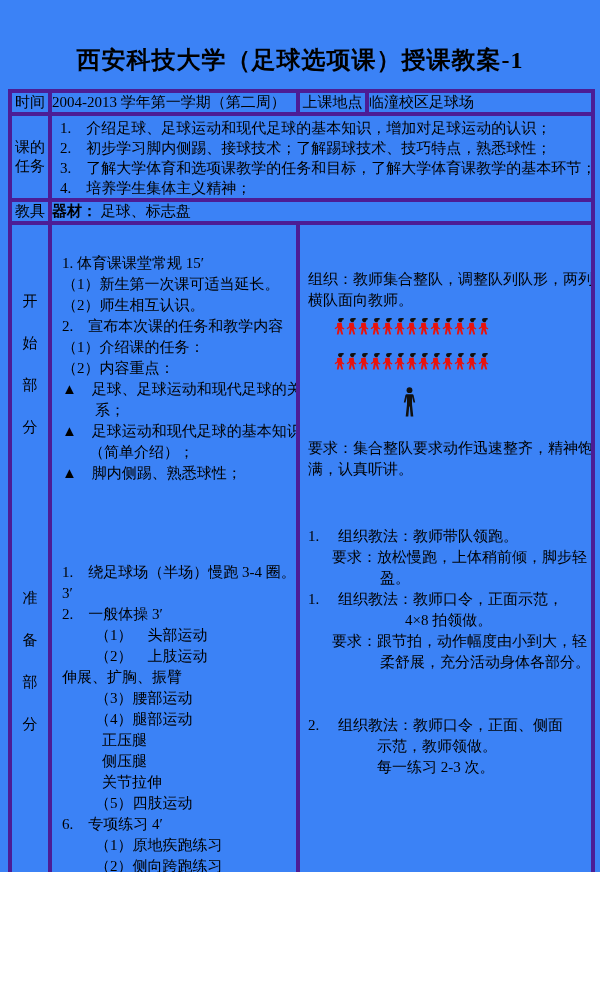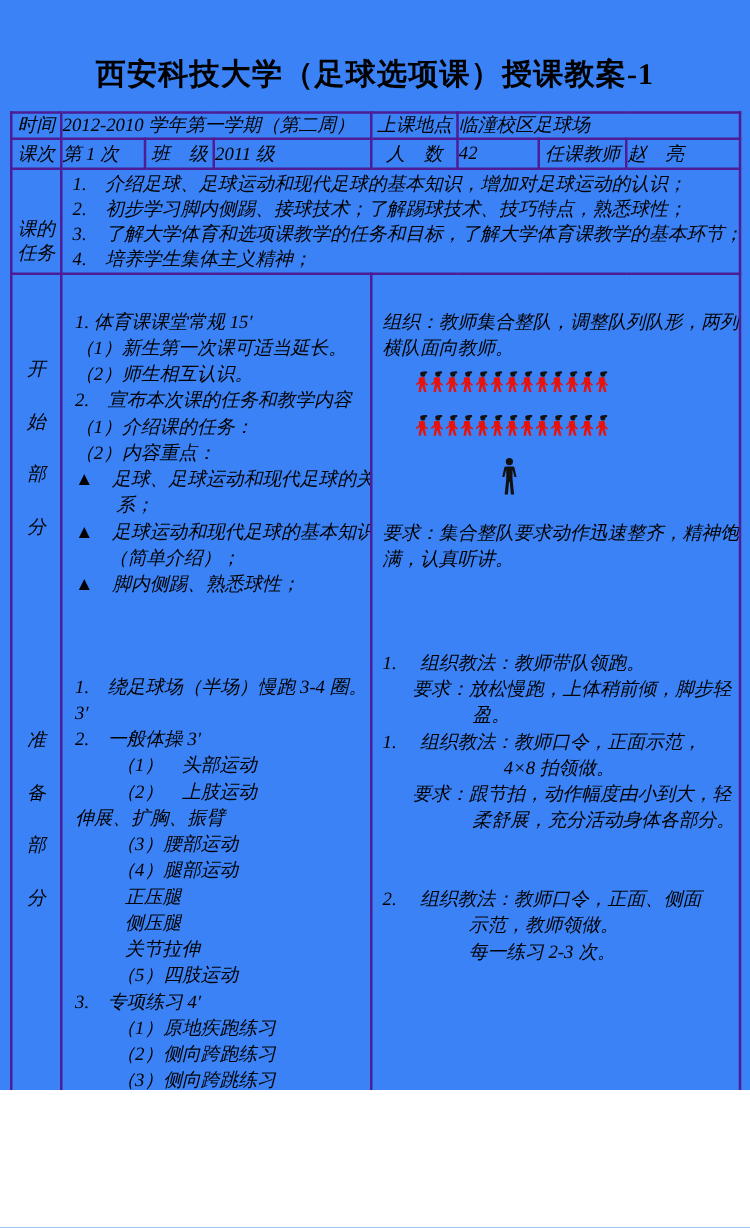--- a/index.html
+++ b/index.html
@@ -11,33 +11,32 @@
   .doc-title {
     padding-top:46px; text-align:center;
     font-size:24px; line-height:28px; font-weight:700; letter-spacing:1px;
     white-space:nowrap;
   }
   table.plan {
     border-collapse:collapse; table-layout:fixed;
     width:583px; margin:15px 0 0 8px;
   }
   table.plan td {
-    border:2px solid #4c1d95; padding:0; font-size:15px; overflow:hidden;
+    border:4px solid #4c1d95; padding:0; font-size:15px; overflow:hidden;
     vertical-align:middle;
-    font-style:italic;
   }
   .lbl { text-align:center; }
   .val { padding-left:8px; white-space:nowrap; }
   .hdr { text-align:center; font-size:16px; white-space:nowrap; }
   .tline { height:21px; line-height:21px; white-space:nowrap; }
   .obj-cell { vertical-align:top; }
   .obj-cell .tline { height:20px; line-height:20px; }
   .obj-lines { padding:2px 0 0 8px; }
   .two-lbl {
-    display:flex; flex-direction:column; justify-content:flex-end;
+    display:flex; flex-direction:column; justify-content:center;
     align-items:center; height:69px; padding:6px 0;
   }
   .body-cell { position:relative; vertical-align:top; height:658px; }
   .abs { position:absolute; left:0; right:0; }
   .pad-m { padding-left:10px; }
   .pad-r { padding-left:8px; }
   .vstack {
     position:absolute; left:0; right:0;
     display:flex; flex-direction:column; align-items:center; gap:27px;
     font-size:15px; line-height:15px;
@@ -65,54 +64,51 @@
         <col style="width:126px">
       <col style="width:69px">
         <col style="width:65px">
         <col style="width:70px">
         <col style="width:91px">
     </colgroup>
 
     <tbody>
         <tr style="height:20px">
       <td class="lbl">时间</td>
-      <td class="val" colspan="3">2012-2010 学年第一学期（第二周）</td>
+      <td class="val" colspan="3">2004-2013 学年第一学期（第二周）</td>
       <td class="lbl">上课地点</td>
       <td class="val" colspan="3">临潼校区足球场</td>
     </tr>
 
-    <tr style="height:24px">
-      <td class="lbl">课次</td>
-      <td class="val">第 1 次</td>
-      <td class="lbl">班　级</td>
-      <td class="val">2011 级</td>
-      <td class="lbl">人　数</td>
-      <td class="val">42</td>
-      <td class="lbl">任课教师</td>
-      <td class="val">赵　亮</td>
-    </tr>
 
 
     <tr style="height:81px">
       <td>
         <div class="two-lbl">
           <span>课的</span>
           <span>任务</span>
         </div>
       </td>
       <td class="obj-cell" colspan="7">
         <div class="obj-lines">
               <div class="tline">1.　介绍足球、足球运动和现代足球的基本知识，增加对足球运动的认识；</div>
               <div class="tline">2.　初步学习脚内侧踢、接球技术；了解踢球技术、技巧特点，熟悉球性；</div>
               <div class="tline">3.　了解大学体育和选项课教学的任务和目标，了解大学体育课教学的基本环节；</div>
               <div class="tline">4.　培养学生集体主义精神；</div>
             </div>
       </td>
     </tr>
 
+    <tr style="height:19px">
+      <td class="lbl">教具</td>
+      <td class="val" colspan="7">
+        <b>器材：</b>
+        <span>足球、标志盘</span>
+      </td>
+    </tr>
 
 
     <tr>
       <td class="body-cell">
         <div class="vstack" style="top:69px">
               <div>开</div>
               <div>始</div>
               <div>部</div>
               <div>分</div>
             </div>
@@ -131,42 +127,42 @@
               <div class="tline">（2）师生相互认识。</div>
               <div class="tline">2.　宣布本次课的任务和教学内容</div>
               <div class="tline">（1）介绍课的任务：</div>
               <div class="tline">（2）内容重点：</div>
               <div class="tline">▲　足球、足球运动和现代足球的关</div>
               <div class="tline" style="padding-left: 33px;">系；</div>
               <div class="tline">▲　足球运动和现代足球的基本知识</div>
               <div class="tline" style="padding-left: 27px;">（简单介绍）；</div>
               <div class="tline">▲　脚内侧踢、熟悉球性；</div>
             </div>
-        <div class="abs pad-m" style="top:320px">
+        <div class="abs pad-m" style="top:337px">
               <div class="tline">1.　绕足球场（半场）慢跑 3-4 圈。</div>
               <div class="tline">3′</div>
               <div class="tline">2.　一般体操 3′</div>
               <div class="tline" style="padding-left: 33px;">（1）　头部运动</div>
               <div class="tline" style="padding-left: 33px;">（2）　上肢运动</div>
               <div class="tline">伸展、扩胸、振臂</div>
               <div class="tline" style="padding-left: 33px;">（3）腰部运动</div>
               <div class="tline" style="padding-left: 33px;">（4）腿部运动</div>
               <div class="tline" style="padding-left: 40px;">正压腿</div>
               <div class="tline" style="padding-left: 40px;">侧压腿</div>
               <div class="tline" style="padding-left: 40px;">关节拉伸</div>
               <div class="tline" style="padding-left: 33px;">（5）四肢运动</div>
-              <div class="tline">3.　专项练习 4′</div>
+              <div class="tline">6.　专项练习 4′</div>
               <div class="tline" style="padding-left: 33px;">（1）原地疾跑练习</div>
               <div class="tline" style="padding-left: 33px;">（2）侧向跨跑练习</div>
               <div class="tline" style="padding-left: 33px;">（3）侧向跨跳练习</div>
             </div>
       </td>
 
       <td class="body-cell" colspan="4">
-        <div class="abs pad-r" style="top:28px">
+        <div class="abs pad-r" style="top:44px">
           <div>
                 <div class="tline">组织：教师集合整队，调整队列队形，两列</div>
                 <div class="tline">横队面向教师。</div>
               </div>
           <div class="fig-row" style="margin:7px 0 0 26px">
                 <svg width="11" height="17" viewBox="0 0 11 17">
                   <circle cx="6.3" cy="2.3" r="2" fill="#111111"></circle>
                   <rect x="4.2" y="0.2" width="5.6" height="2" rx="1" transform="rotate(-12 7 1.2)" fill="#111111"></rect>
                   <path fill="#e8120c" d="M3.2 5 L7.6 4.6 L8.4 9.2 L10.4 10.6 L9.8 11.6 L7.6 10.4 L9.2 16.6 L7.4 16.6 L5.8 11.8 L4.6 16.6 L2.8 16.6 L4 9.4 L1.4 11.2 L0.6 10.2 L3 8.4 Z"></path>
                 </svg>

